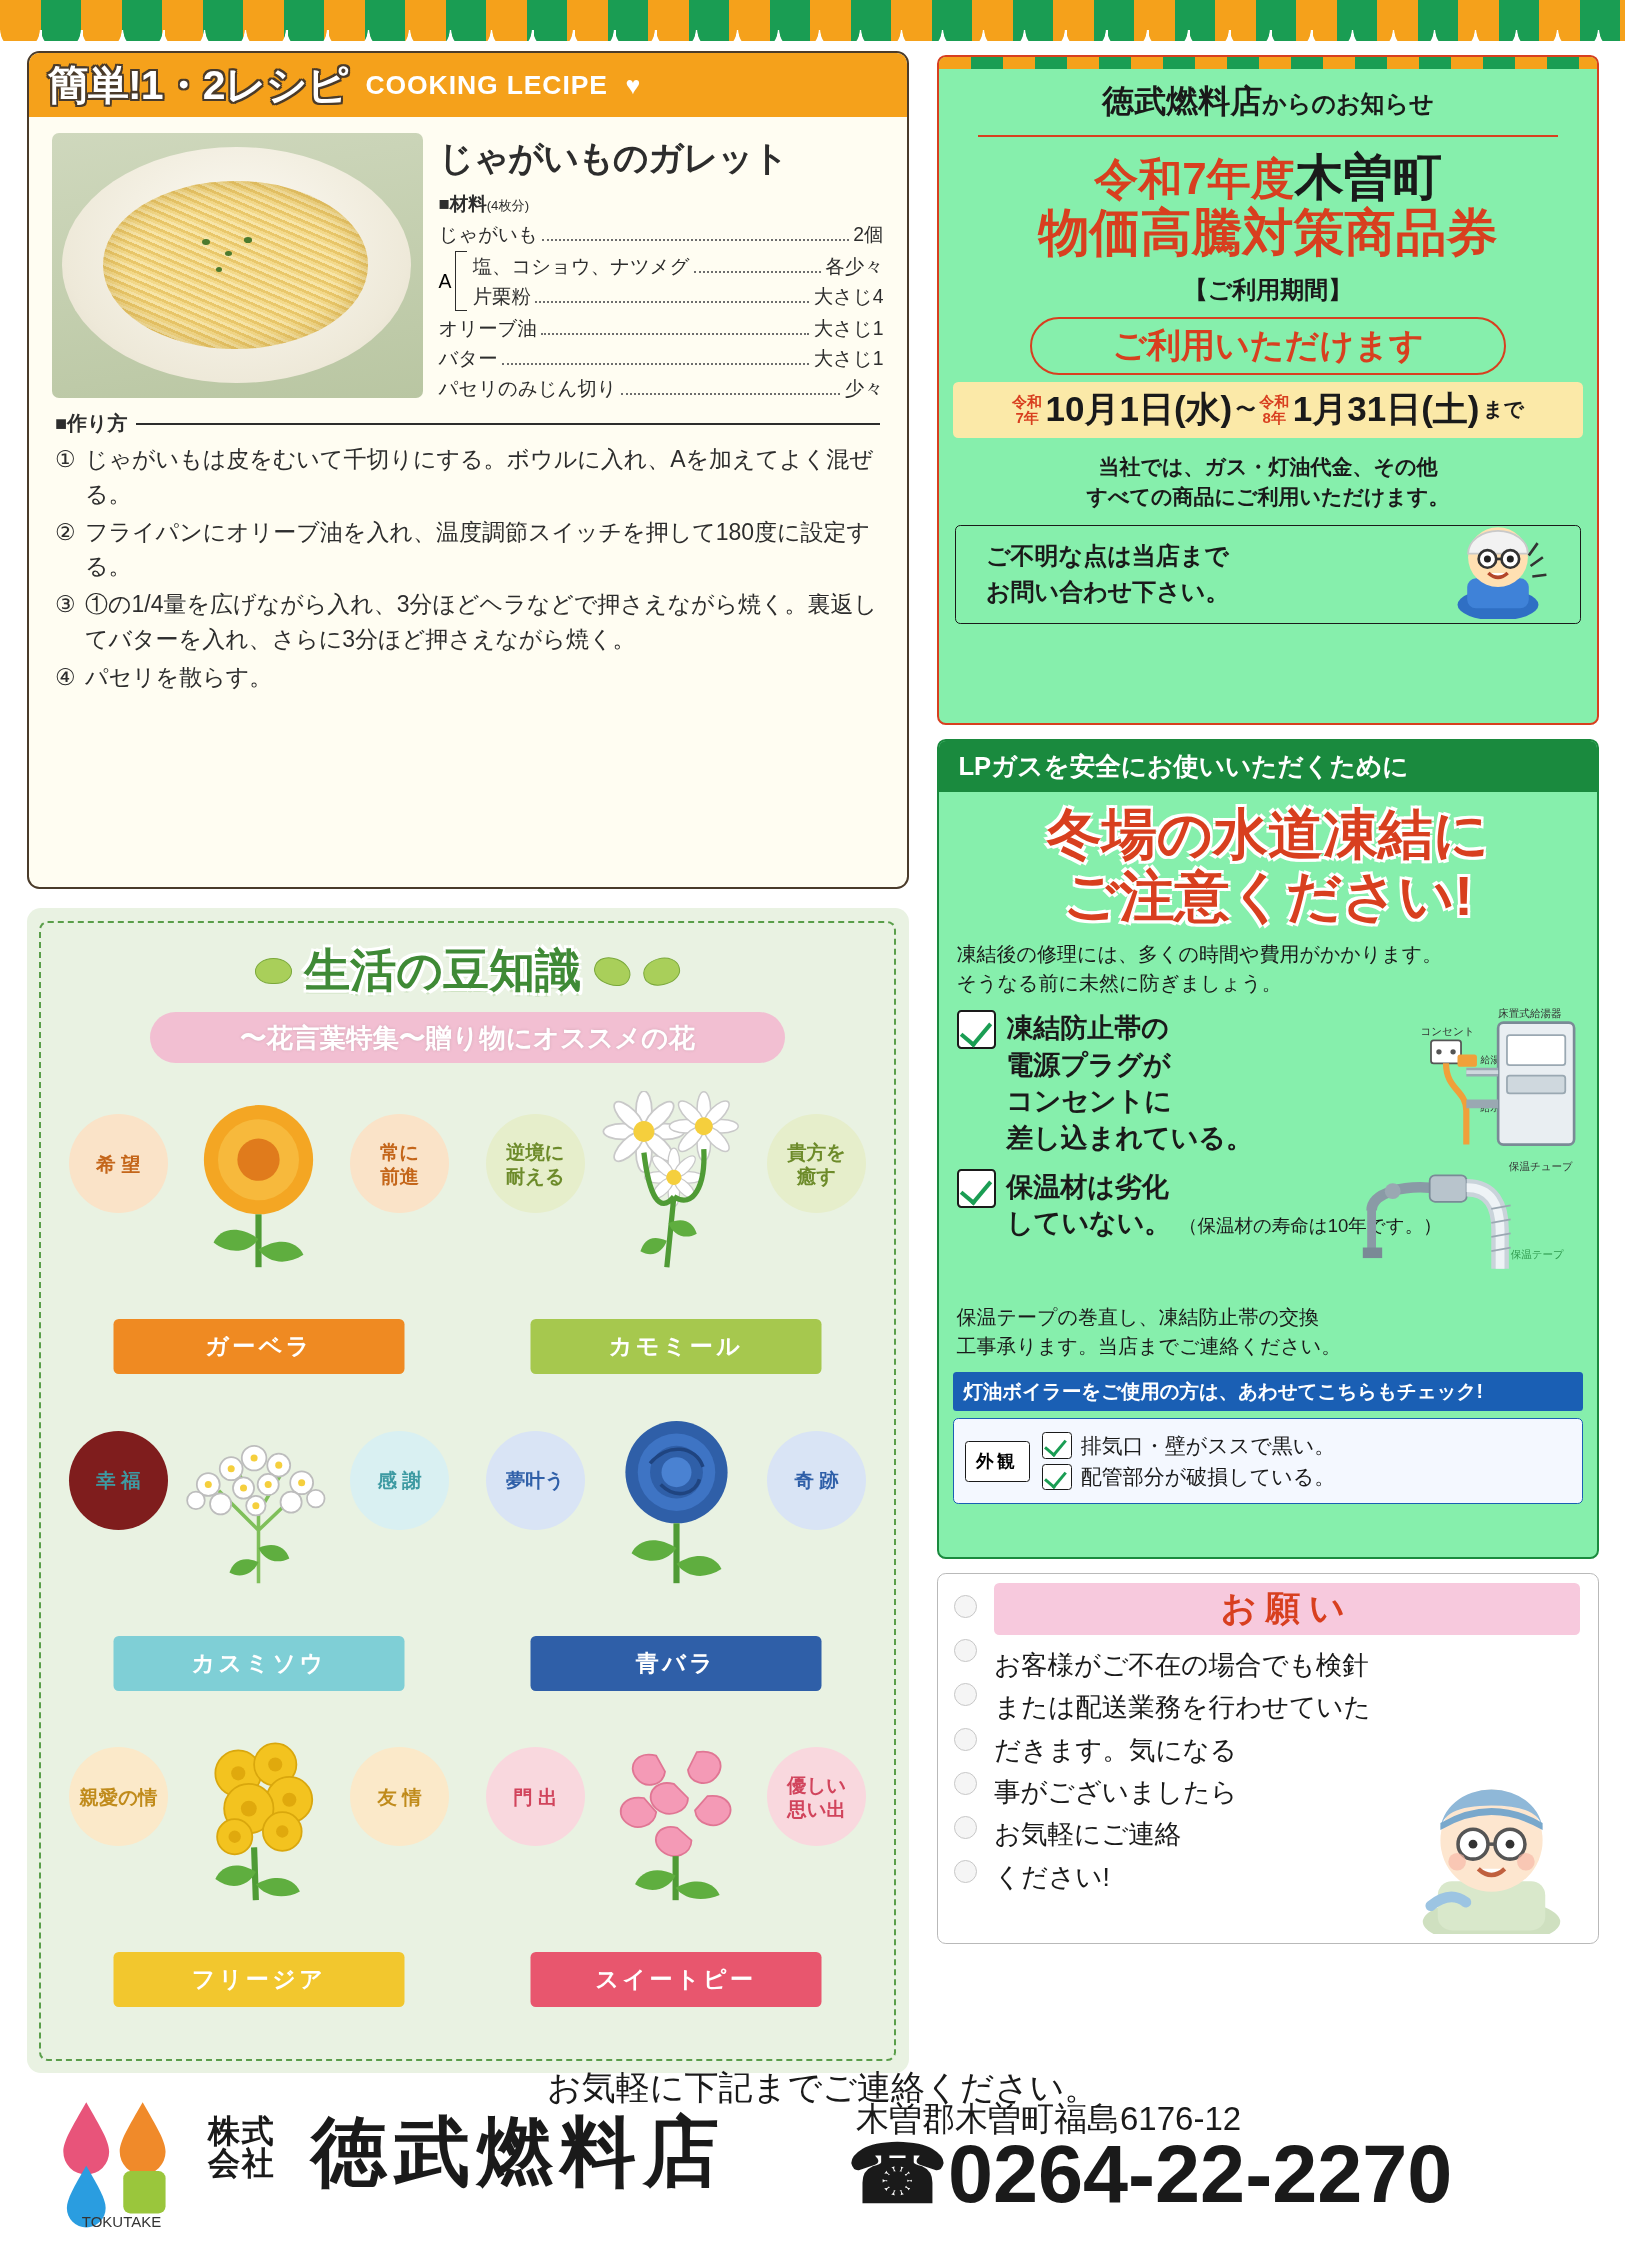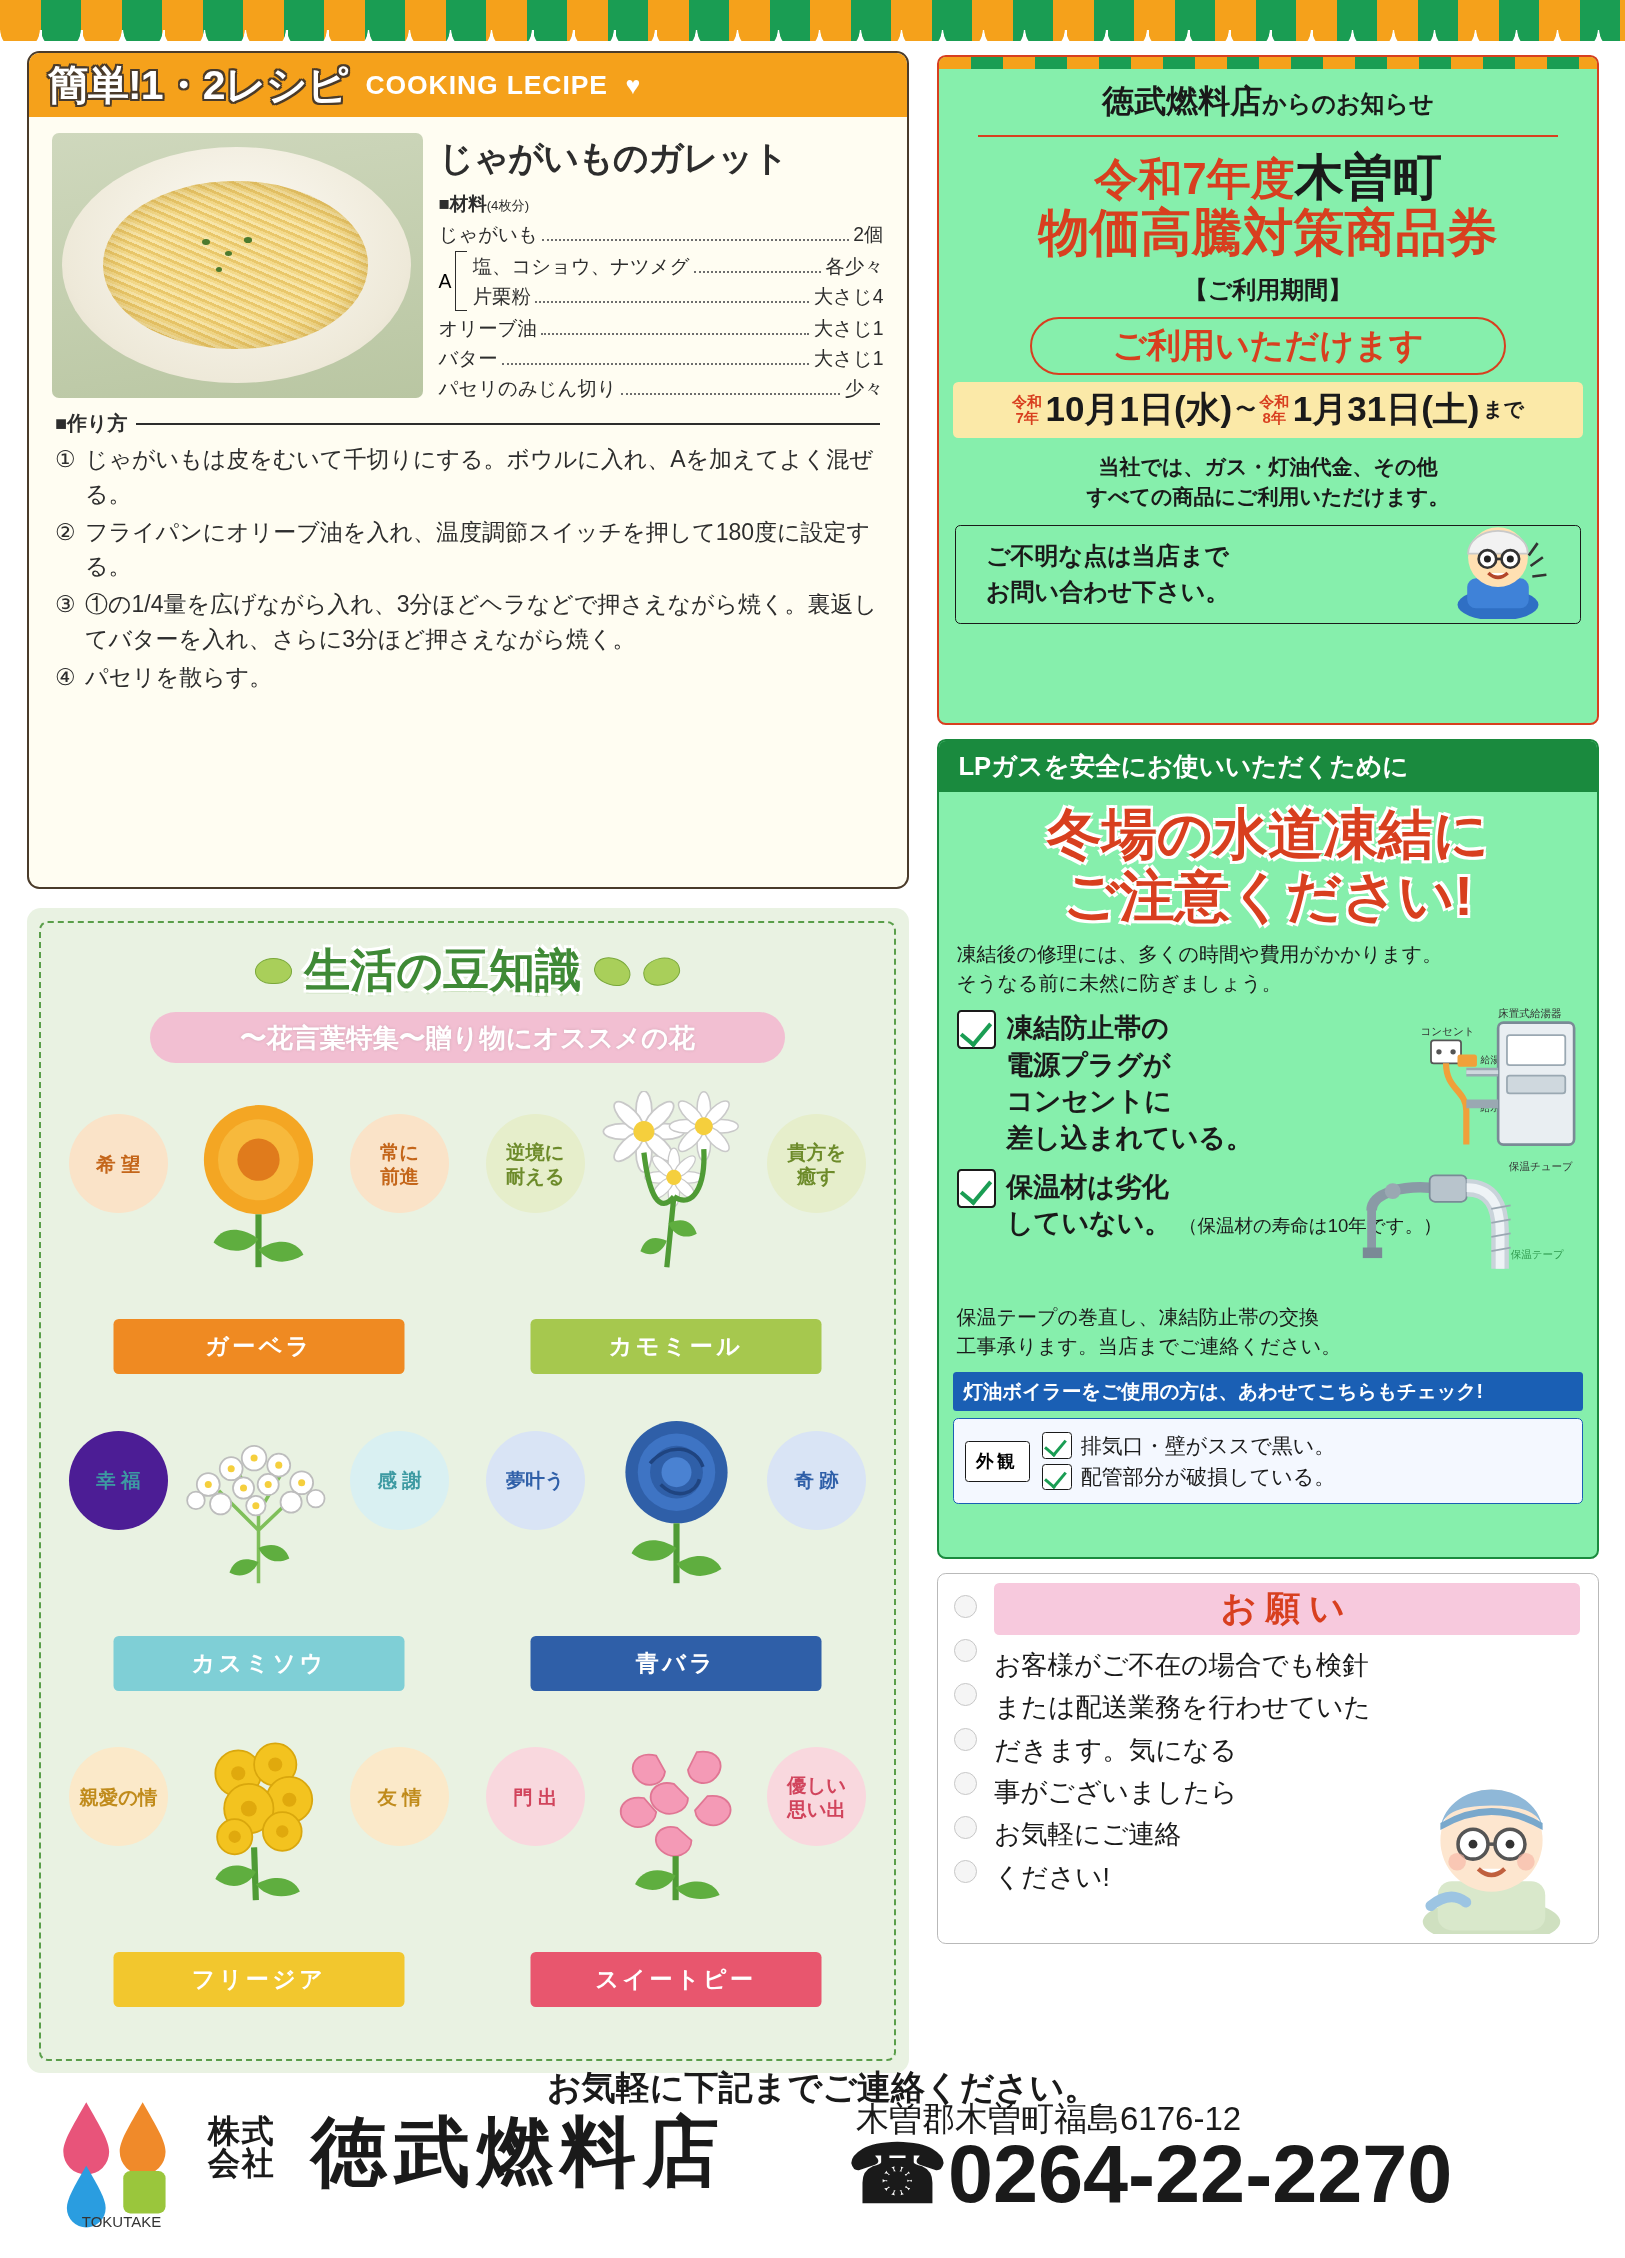--- a/index.html
+++ b/index.html
@@ -224,21 +224,21 @@
            border: 1.8px solid #c7c7c7; background: #f5f5f5; }
   #req-title {
     background: #f7c9dd; color: #d83f1f; font-size: 35px; font-weight: bold; text-align: center;
     border-radius: 5.3px; padding: 1.8px 0 3.5px; letter-spacing: 8.8px;
   }
   #req-body { font-size: 26.5px; line-height: 1.6; margin-top: 8.8px; color: #1a1a1a; }
   .granny { position: absolute; right: 14px; bottom: 8.8px; width: 185px; height: 185px; }
   
   #footer { position: absolute; left: 0; top: 2060px; width: 1626px; height: 198px; }
   #footer-tagline {
-    position: absolute; left: 547px; top: 5.3px; font-size: 34px; color: #1a1a1a; font-weight: bold;
+    position: absolute; left: 547px; top: 5.3px; font-size: 34px; color: #1a1a1a; font-weight: normal;
   }
   #logo { position: absolute; left: 51px; top: 30px; width: 141px; height: 141px; }
   #company-name {
     position: absolute; left: 208px; top: 55px; font-size: 32px; font-weight: bold; color: #1a1a1a;
     line-height: 1.0; letter-spacing: 1.8px;
   }
   #company-main {
     position: absolute; left: 311px; top: 42px; font-size: 76px; font-weight: bold; color: #1a1a1a;
     letter-spacing: 7px;
   }
@@ -430,21 +430,21 @@
               </svg>
             </div>
             <div class="word-pill right" style="background:#e6eecb;color:#6d8b2a;white-space:pre-line;">貴方を
 癒す</div>
           </div>
           <div class="ribbon" style="background:#a6c84e;">カモミール</div>
         </div>
 
         <div class="flower-cell">
           <div class="fc-top">
-            <div class="word-pill left" style="background:#4c1d95;color:#3d9aa2;">幸 福</div>
+            <div class="word-pill left" style="background:#7f1d1d;color:#3d9aa2;">幸 福</div>
             <div class="art">
               <svg viewBox="0 0 230 210" width="203" height="185">
                 <g stroke="#7fbf5a" stroke-width="4" fill="none">
                   <path d="M115 200 L115 120 M115 140 L70 95 M115 140 L162 95 M115 120 L92 74 M115 120 L142 74"></path>
                 </g>
                 <g fill="#ffffff" stroke="#bdbdbd" stroke-width="2">
                   <circle cx="58" cy="88" r="13"></circle>
                     <circle cx="84" cy="70" r="13"></circle>
                   <circle cx="110" cy="58" r="14"></circle>
                     <circle cx="138" cy="66" r="13"></circle>

